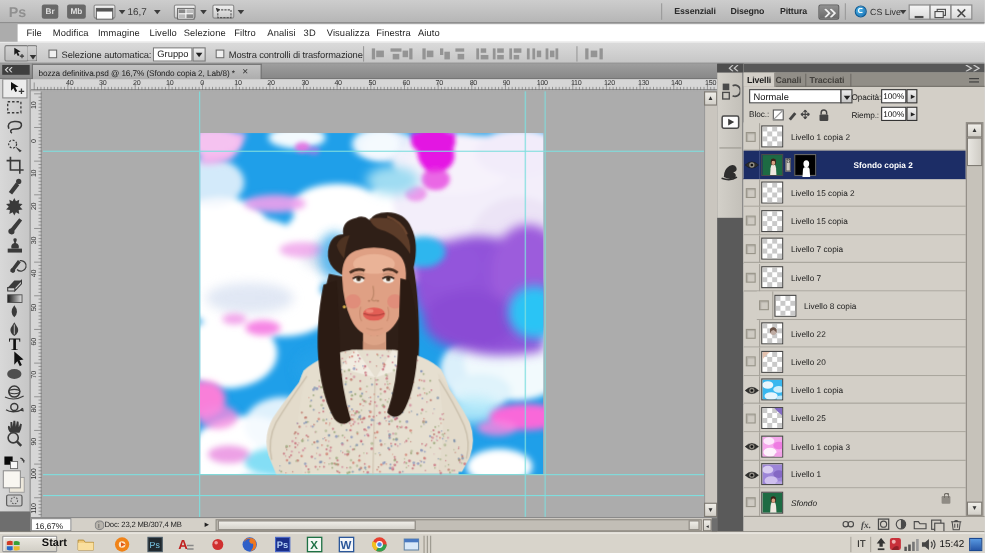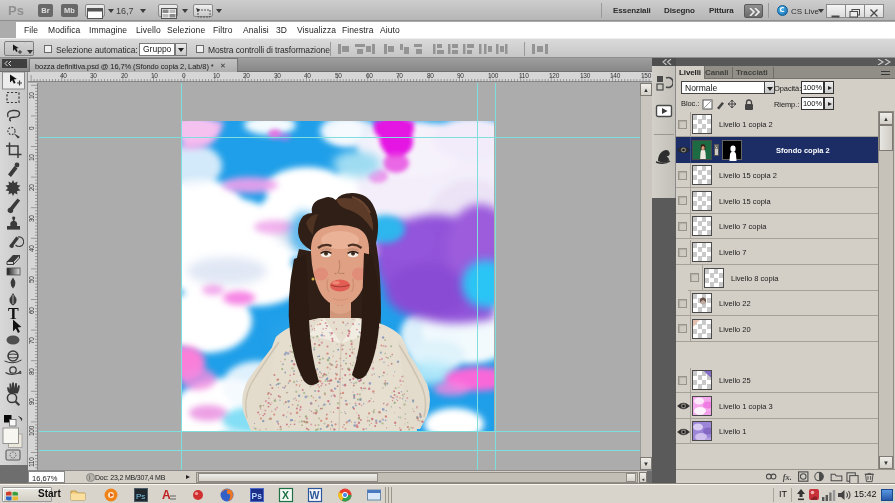--- a/index.html
+++ b/index.html
@@ -1254,20 +1254,36 @@
           <div class="eyecol"></div>
           <div class="thumb">
             <div class="checkbg"></div>
             <svg width="20" height="20" viewBox="0 0 20 20" style="position:absolute;left:0;top:0;">
               <path d="M0 0 L7 0 Q3 3 0 7 Z" fill="#e8c0a8" opacity="0.85"></path>
               <path d="M20 16 L20 20 L14 20 Z" fill="#e8b8b0" opacity="0.8"></path>
             </svg>
           </div>
           <div class="lname" style="">Livello 20</div>
         </div>
+<div class="lrow" style="top:230.9px;">
+          <svg width="13" height="10" viewBox="0 0 13 10" style="position:absolute;left:1px;top:8px;">
+            <path d="M0.5 5 Q6.5 -0.8 12.5 5 Q6.5 10.8 0.5 5 Z" fill="#30302e" stroke="#1a1a1a" stroke-width="0.5"></path>
+            <circle cx="6.5" cy="5" r="2.4" fill="#8f8b83"></circle>
+            <circle cx="6.5" cy="5" r="1.2" fill="#111"></circle>
+          </svg>
+          <div class="eyecol"></div>
+          <div class="thumb"><svg width="20" height="20" viewBox="0 0 20 20">
+              <rect width="20" height="20" fill="#39b7ef"></rect>
+              <ellipse cx="5" cy="5" rx="5" ry="3.5" fill="#eaf6fd"></ellipse>
+              <ellipse cx="15" cy="9" rx="5" ry="3" fill="#cfeefb"></ellipse>
+              <ellipse cx="8" cy="15" rx="6" ry="3.5" fill="#e6f5fd"></ellipse>
+              <ellipse cx="17" cy="17" rx="4" ry="2.5" fill="#bde6f8"></ellipse>
+            </svg></div>
+          <div class="lname" style="">Livello 1 copia</div>
+        </div>
 <div class="lrow" style="top:256.5px;">
           <div class="eyewell"></div>
           <div class="eyecol"></div>
           <div class="thumb">
             <div class="checkbg"></div>
             <svg width="20" height="20" viewBox="0 0 20 20" style="position:absolute;left:0;top:0;">
               <path d="M11 0 L20 0 L20 8 Q14 4 11 0 Z" fill="#7b5fc0" opacity="0.92"></path>
             </svg>
           </div>
           <div class="lname" style="">Livello 25</div>
@@ -1296,20 +1312,34 @@
           </svg>
           <div class="eyecol"></div>
           <div class="thumb"><svg width="20" height="20" viewBox="0 0 20 20">
               <rect width="20" height="20" fill="#9d86d8"></rect>
               <ellipse cx="5" cy="5" rx="5" ry="3.5" fill="#d9ccf2"></ellipse>
               <ellipse cx="15" cy="9" rx="5" ry="3.5" fill="#8468c4"></ellipse>
               <ellipse cx="8" cy="15" rx="6" ry="4" fill="#cfc0ee"></ellipse>
               <ellipse cx="16" cy="18" rx="4" ry="2.5" fill="#b6a2e2"></ellipse>
             </svg></div>
           <div class="lname" style="">Livello 1</div>
+        </div>
+<div class="lrow" style="top:333.3px;">
+          <div class="eyewell"></div>
+          <div class="eyecol"></div>
+          <div class="thumb"><svg width="20" height="20" viewBox="0 0 20 20">
+              <rect width="20" height="20" fill="#1d6b43"></rect>
+              <path d="M7 20 L7.5 12 Q8 8 10 8 Q12 8 12.5 12 L13 20 Z" fill="#efe8e0"></path>
+              <ellipse cx="10" cy="6.2" rx="2.4" ry="3" fill="#4a3226"></ellipse>
+              <ellipse cx="10" cy="7" rx="1.7" ry="2" fill="#d9a183"></ellipse>
+              <path d="M8 4 Q10 2.5 12 4 L12.3 9 Q11.7 7.5 11.5 5.5 Q10 4.6 8.5 5.5 Q8.3 7.5 7.7 9 Z" fill="#3a2218"></path>
+            </svg></div>
+          <div class="lname" style="font-style:italic;">Sfondo</div>
+          <div style="position:absolute;right:14px;top:7px;width:8px;height:7px;background:#8f8b84;border-radius:1px;"></div>
+          <div style="position:absolute;right:15.5px;top:4px;width:5px;height:5px;border:1.2px solid #6f6b64;border-bottom:none;border-radius:3px 3px 0 0;"></div>
         </div>
     </div>
     <div id="scroll">
       <div class="sbtn" style="top:0;">▲</div>
       <div id="sthumb"></div>
       <div class="sbtn" style="top:344px;">▼</div>
     </div>
     <div id="panelbot"></div>
     <svg width="219" height="13" viewBox="0 0 219 13" style="position:absolute;left:0;top:412px;">
         <g transform="translate(11,0.5) scale(0.93)">

